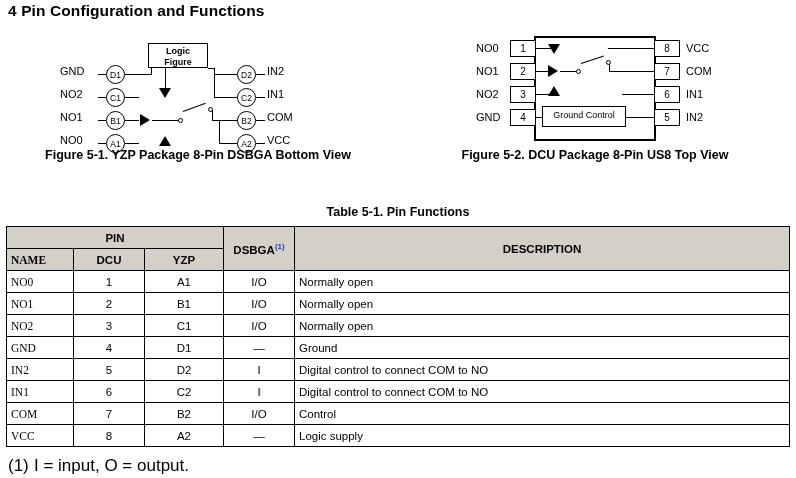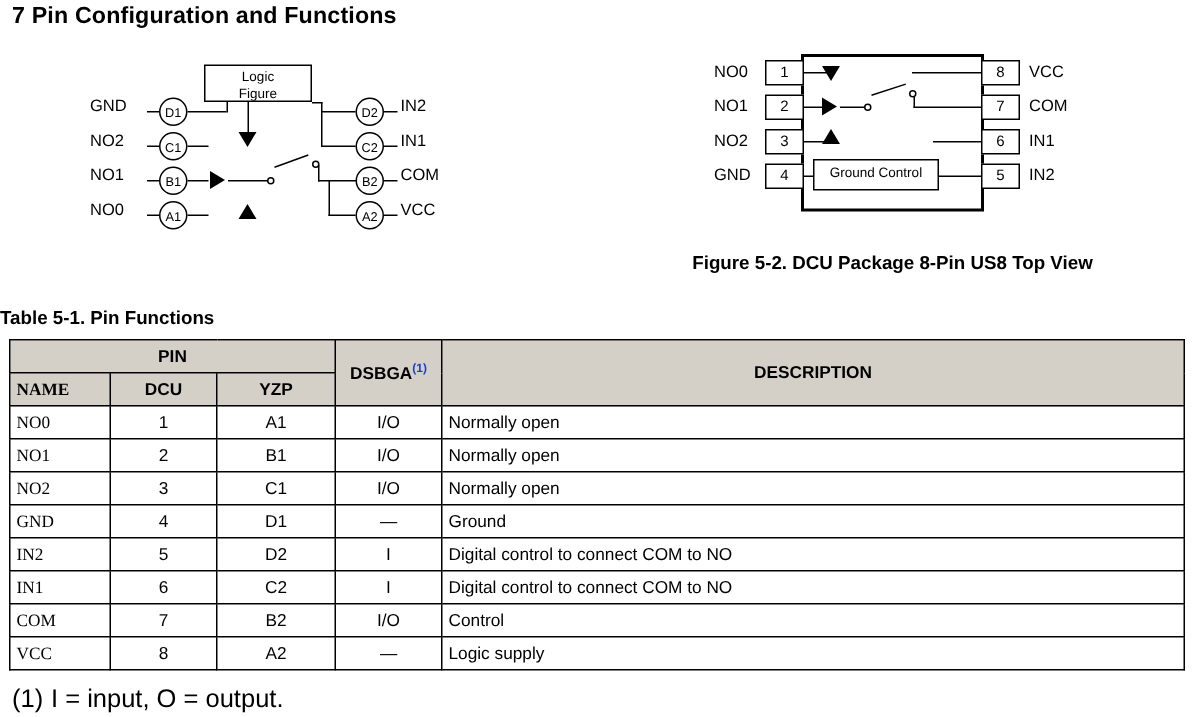--- a/index.html
+++ b/index.html
@@ -162,29 +162,29 @@
     background: #fff;
     font-size: 10px;
     line-height: 16px;
     text-align: center;
     box-sizing: border-box;
   }
   .fig2-caption {
     left: 0;
     top: 118px;
     width: 390px;
-    margin-top: 20px;
   }
 
   
   .table-title {
     position: absolute;
     left: 0;
     top: 205px;
     width: 796px;
+    text-align: center;
     font-size: 12.5px;
     font-weight: bold;
   }
   table.pinfn {
     position: absolute;
     left: 6px;
     top: 226px;
     width: 784px;
     border-collapse: collapse;
     font-size: 11.5px;
@@ -215,21 +215,21 @@
     position: absolute;
     left: 8px;
     top: 456px;
     font-size: 17px;
   }
   .footnote .fn-num { display: inline-block; width: 26px; }
 </style>
 </head>
 <body>
 
-<div class="section-title">7 Pin Configuration and Functions</div>
+<div class="section-title">4 Pin Configuration and Functions</div>
 
 <div class="figures">
 
   <div class="fig1">
     <div class="fig1-diagram">
 
       <div class="pin-label" style="left:-44px; top:29px;">GND</div>
       <div class="pin-label" style="left:-44px; top:52px;">NO2</div>
       <div class="pin-label" style="left:-44px; top:75px;">NO1</div>
       <div class="pin-label" style="left:-44px; top:98px;">NO0</div>
@@ -251,21 +251,21 @@
       <div class="ball" style="left:2px; top:29px;">D1</div>
       <div class="ball" style="left:2px; top:52px;">C1</div>
       <div class="ball" style="left:2px; top:75px;">B1</div>
       <div class="ball" style="left:2px; top:98px;">A1</div>
 
       <div class="ball" style="left:133px; top:29px;">D2</div>
       <div class="ball" style="left:133px; top:52px;">C2</div>
       <div class="ball" style="left:133px; top:75px;">B2</div>
       <div class="ball" style="left:133px; top:98px;">A2</div>
 
-      <div class="logic-box" style="left:32px; top:7px; width:72px; height:25px;">
+      <div class="logic-box" style="left:44px; top:7px; width:60px; height:25px;font-weight:bold;">
         <div>Logic</div>
         <div>Figure</div>
       </div>
 
       <div class="wire wire-h" style="left:21px; top:38px; width:26px;"></div>
       <div class="wire wire-v" style="left:47px; top:32px; height:7px;"></div>
 
       <div class="wire wire-h" style="left:21px; top:61px; width:14px;"></div>
       <div class="wire wire-h" style="left:21px; top:84px; width:14px;"></div>
       <div class="wire wire-h" style="left:21px; top:107px; width:14px;"></div>
@@ -283,20 +283,21 @@
 
       <div class="wire wire-v" style="left:61px; top:32px; height:20px;"></div>
       <div class="wire wire-h" style="left:110px; top:38px; width:23px;"></div>
       <div class="wire wire-h" style="left:110px; top:61px; width:23px;"></div>
       <div class="wire wire-v" style="left:110px; top:32px; height:30px;"></div>
       <div class="wire wire-h" style="left:104px; top:32px; width:7px;"></div>
       <div class="wire wire-h" style="left:115px; top:107px; width:18px;"></div>
       <div class="wire wire-v" style="left:115px; top:84px; height:24px;"></div>
     </div>
 
+    <div class="fig-caption fig1-caption">Figure 5-1. YZP Package 8-Pin DSBGA Bottom View</div>
   </div>
 
   <div class="fig2">
     <div class="fig2-diagram">
 
       <div class="pkg-body"></div>
 
       <div class="pin-label" style="left:-6px; top:6px;">NO0</div>
       <div class="pin-label" style="left:-6px; top:29px;">NO1</div>
       <div class="pin-label" style="left:-6px; top:52px;">NO2</div>

